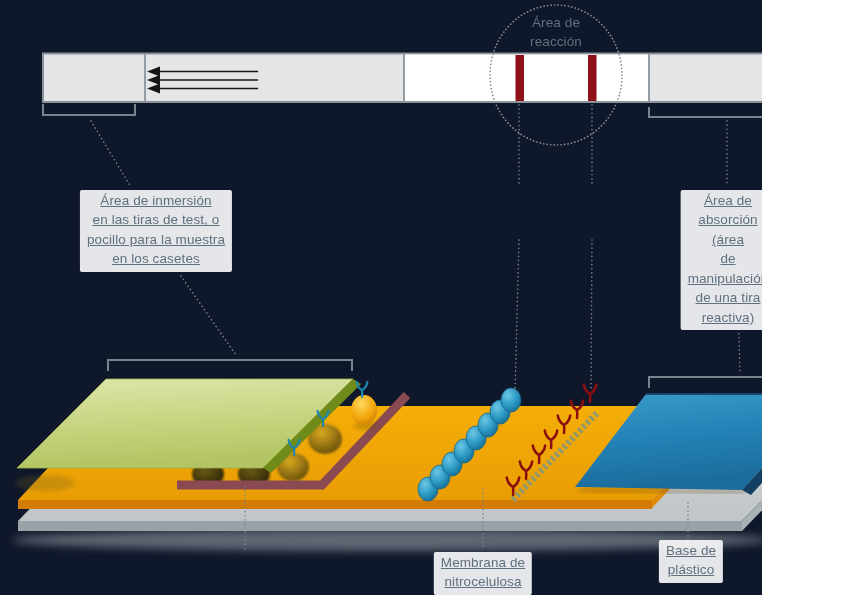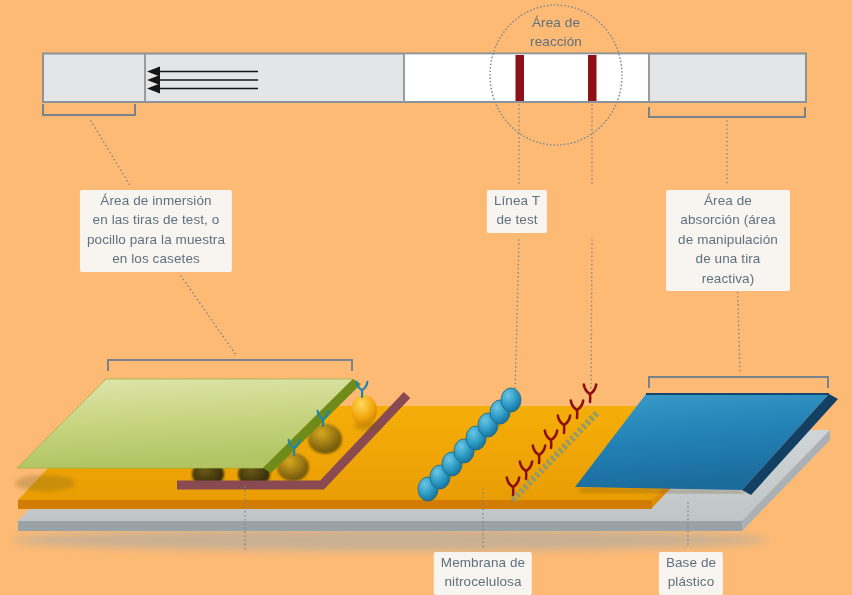--- a/index.html
+++ b/index.html
@@ -1,26 +1,26 @@
 <!DOCTYPE html>
 <html><head>
 <meta charset="utf-8">
 <style>
   html,body{margin:0;padding:0;background:#ffffff;}
   .stage{
-    position:relative;width:852px;height:595px;background:#fdba74;overflow:hidden;
+    position:relative;width:762px;height:595px;background:#0f172a;overflow:hidden;
     font-family:"Liberation Sans","DejaVu Sans",sans-serif;
   }
   .stage svg{position:absolute;left:0;top:0;}
   .lbl{
     position:absolute;transform:translateX(-50%);
     text-align:center;white-space:pre-line;
     color:#5f707e;font-size:13.5px;line-height:1.44;letter-spacing:.1px;
   }
-  .lbl.boxed{background:rgba(247,248,250,.92);padding:1px 7px 3px;border-radius:2px;}
+  .lbl.boxed{background:rgba(247,248,250,.92);padding:1px 7px 3px;border-radius:2px;text-decoration:underline;}
 </style>
 </head>
 <body>
 
 <div class="stage">
 
 <svg width="852" height="595" viewBox="0 0 852 595" xmlns="http://www.w3.org/2000/svg">
   <defs>
     <linearGradient id="gGreenPad" x1="0" y1="0" x2="0.18" y2="1">
       <stop offset="0" stop-color="#dee6ac"></stop>
@@ -192,24 +192,22 @@
     <path d="M688,503 V548"></path>
   </g>
 </svg>
 
   <div class="lbl" style="left:556px;top:13px">Área de
 reacción</div>
   <div class="lbl boxed" style="left:156px;top:190px">Área de inmersión
 en las tiras de test, o
 pocillo para la muestra
 en los casetes</div>
-  <div class="lbl boxed" style="left:517px;top:190px">Línea T
-de test</div>
   <div class="lbl boxed" style="left:728px;top:190px">Área de
 absorción (área
 de manipulación
 de una tira reactiva)</div>
   <div class="lbl boxed" style="left:483px;top:552px">Membrana de
 nitrocelulosa</div>
-  <div class="lbl boxed" style="left:691px;top:552px">Base de
+  <div class="lbl boxed" style="left:691px;top:540px">Base de
 plástico</div>
 
 </div>
 
 </body></html>

